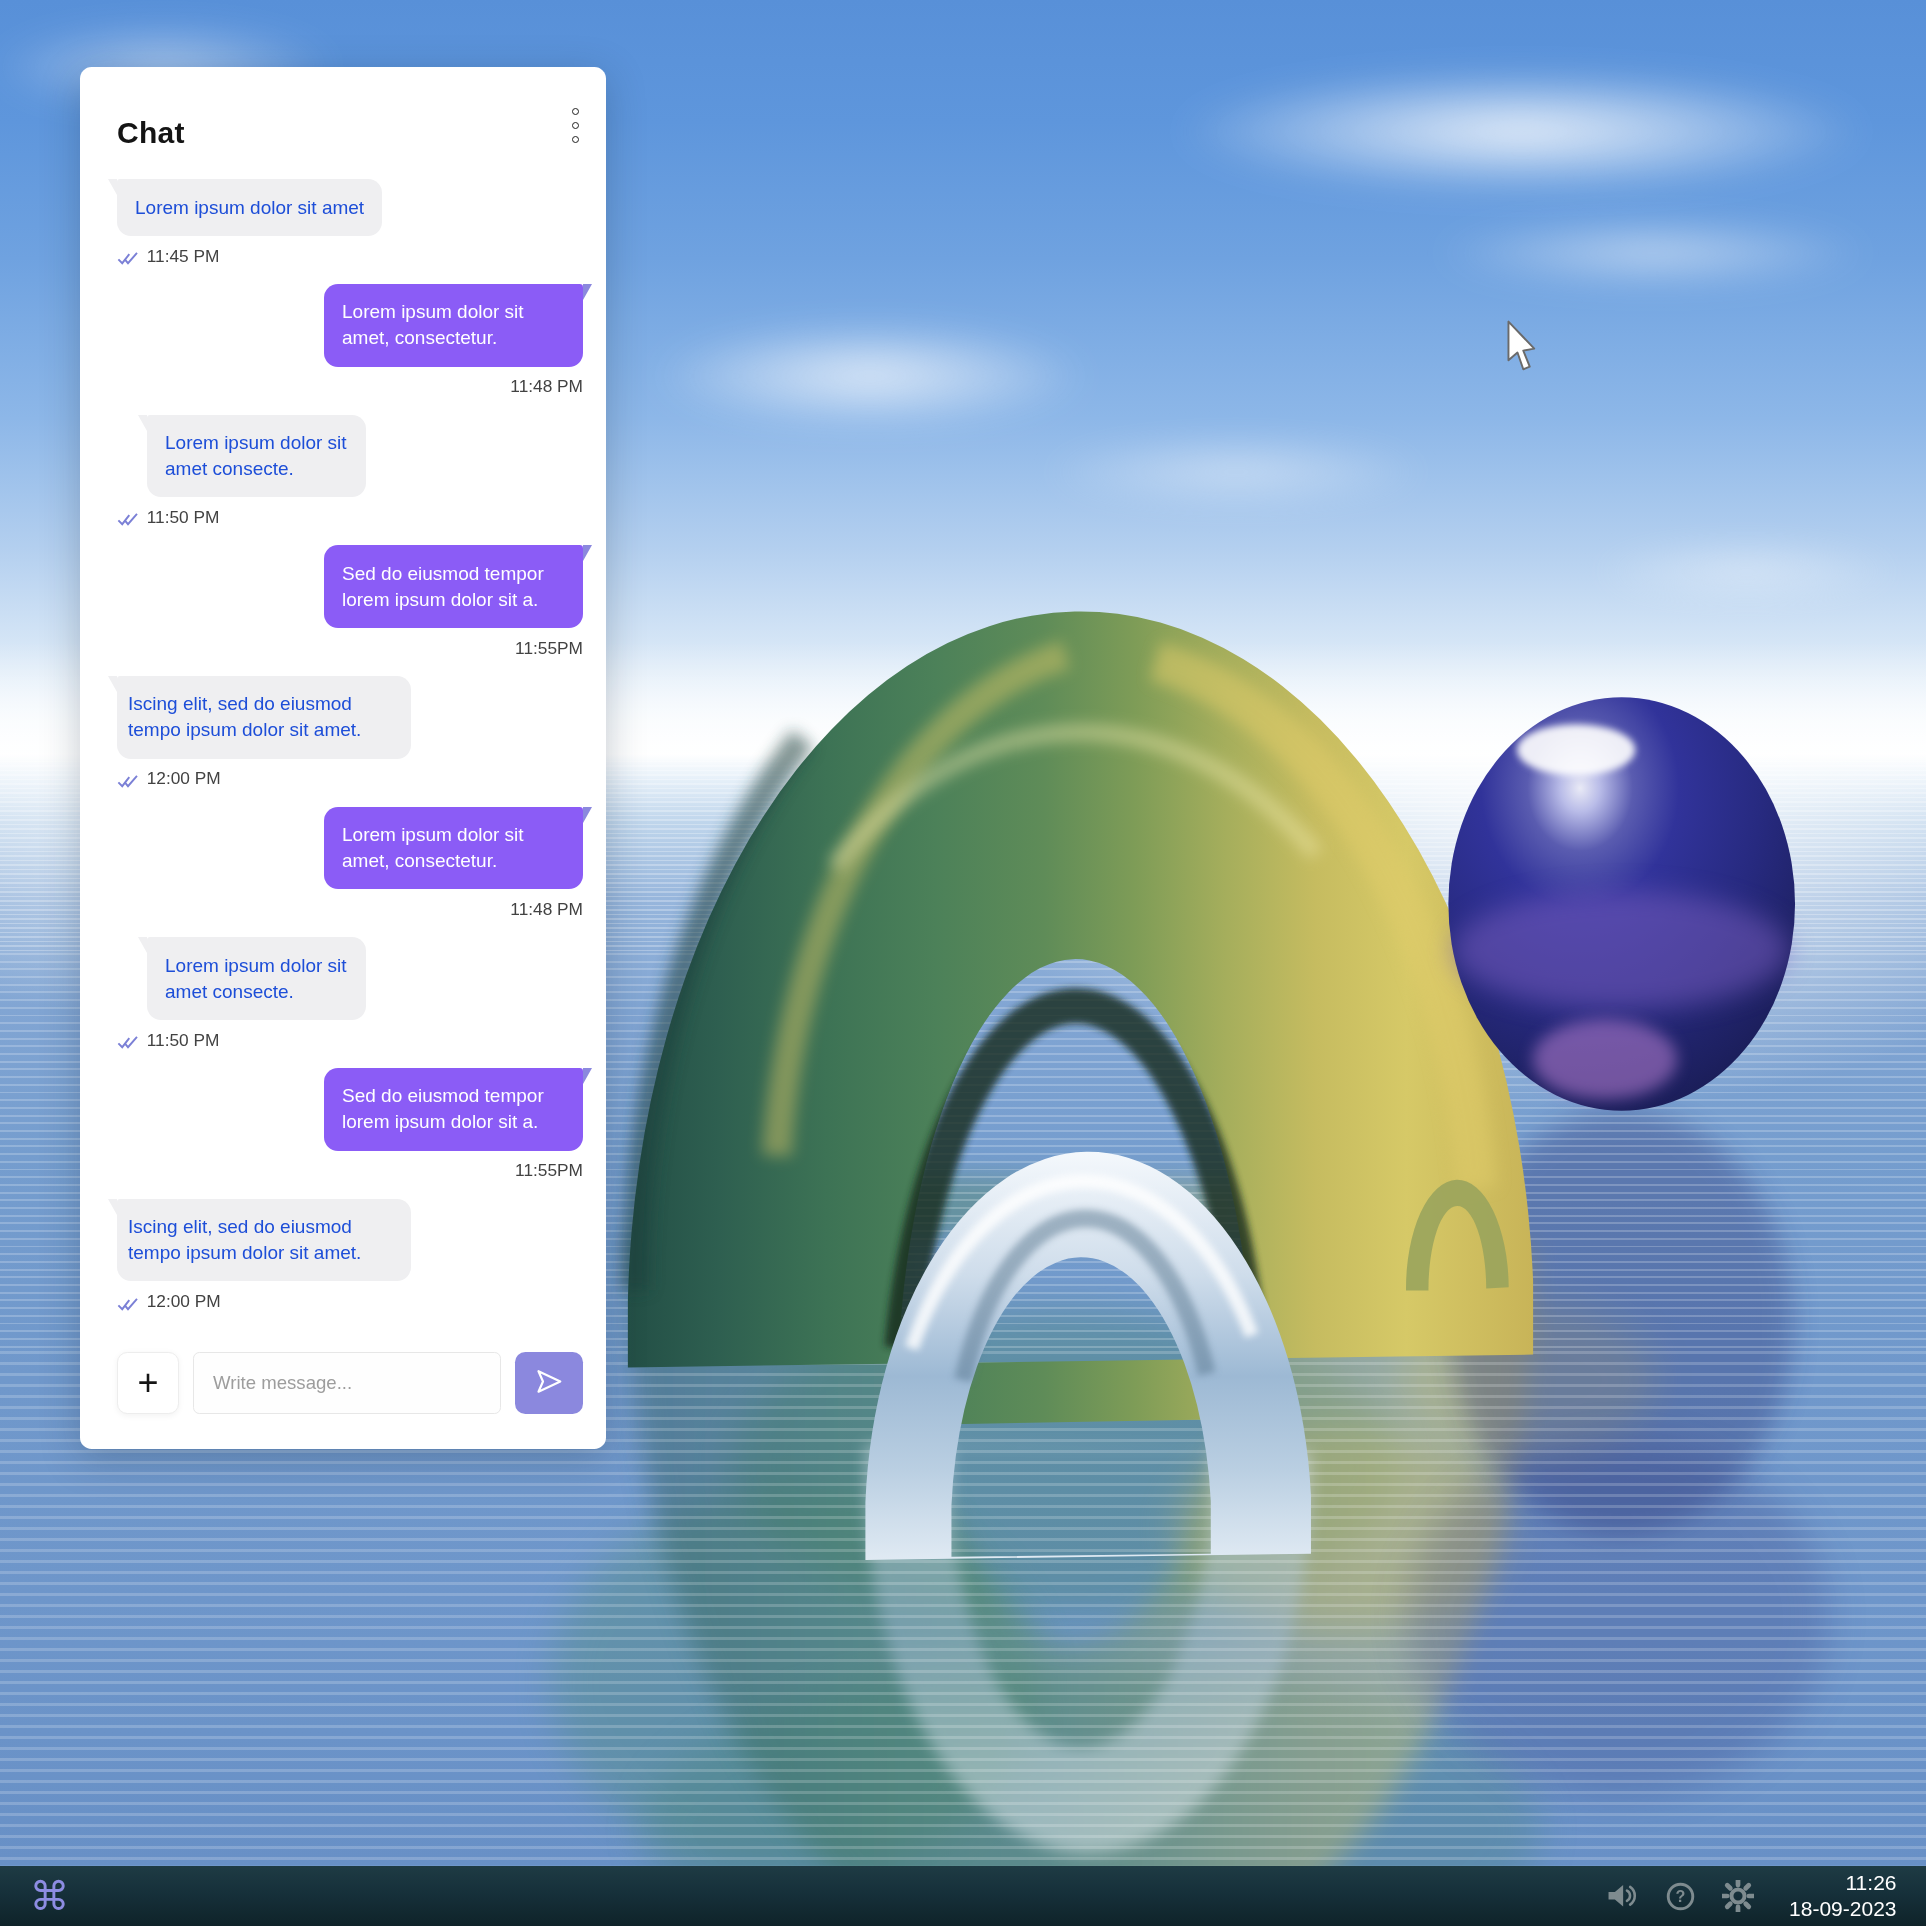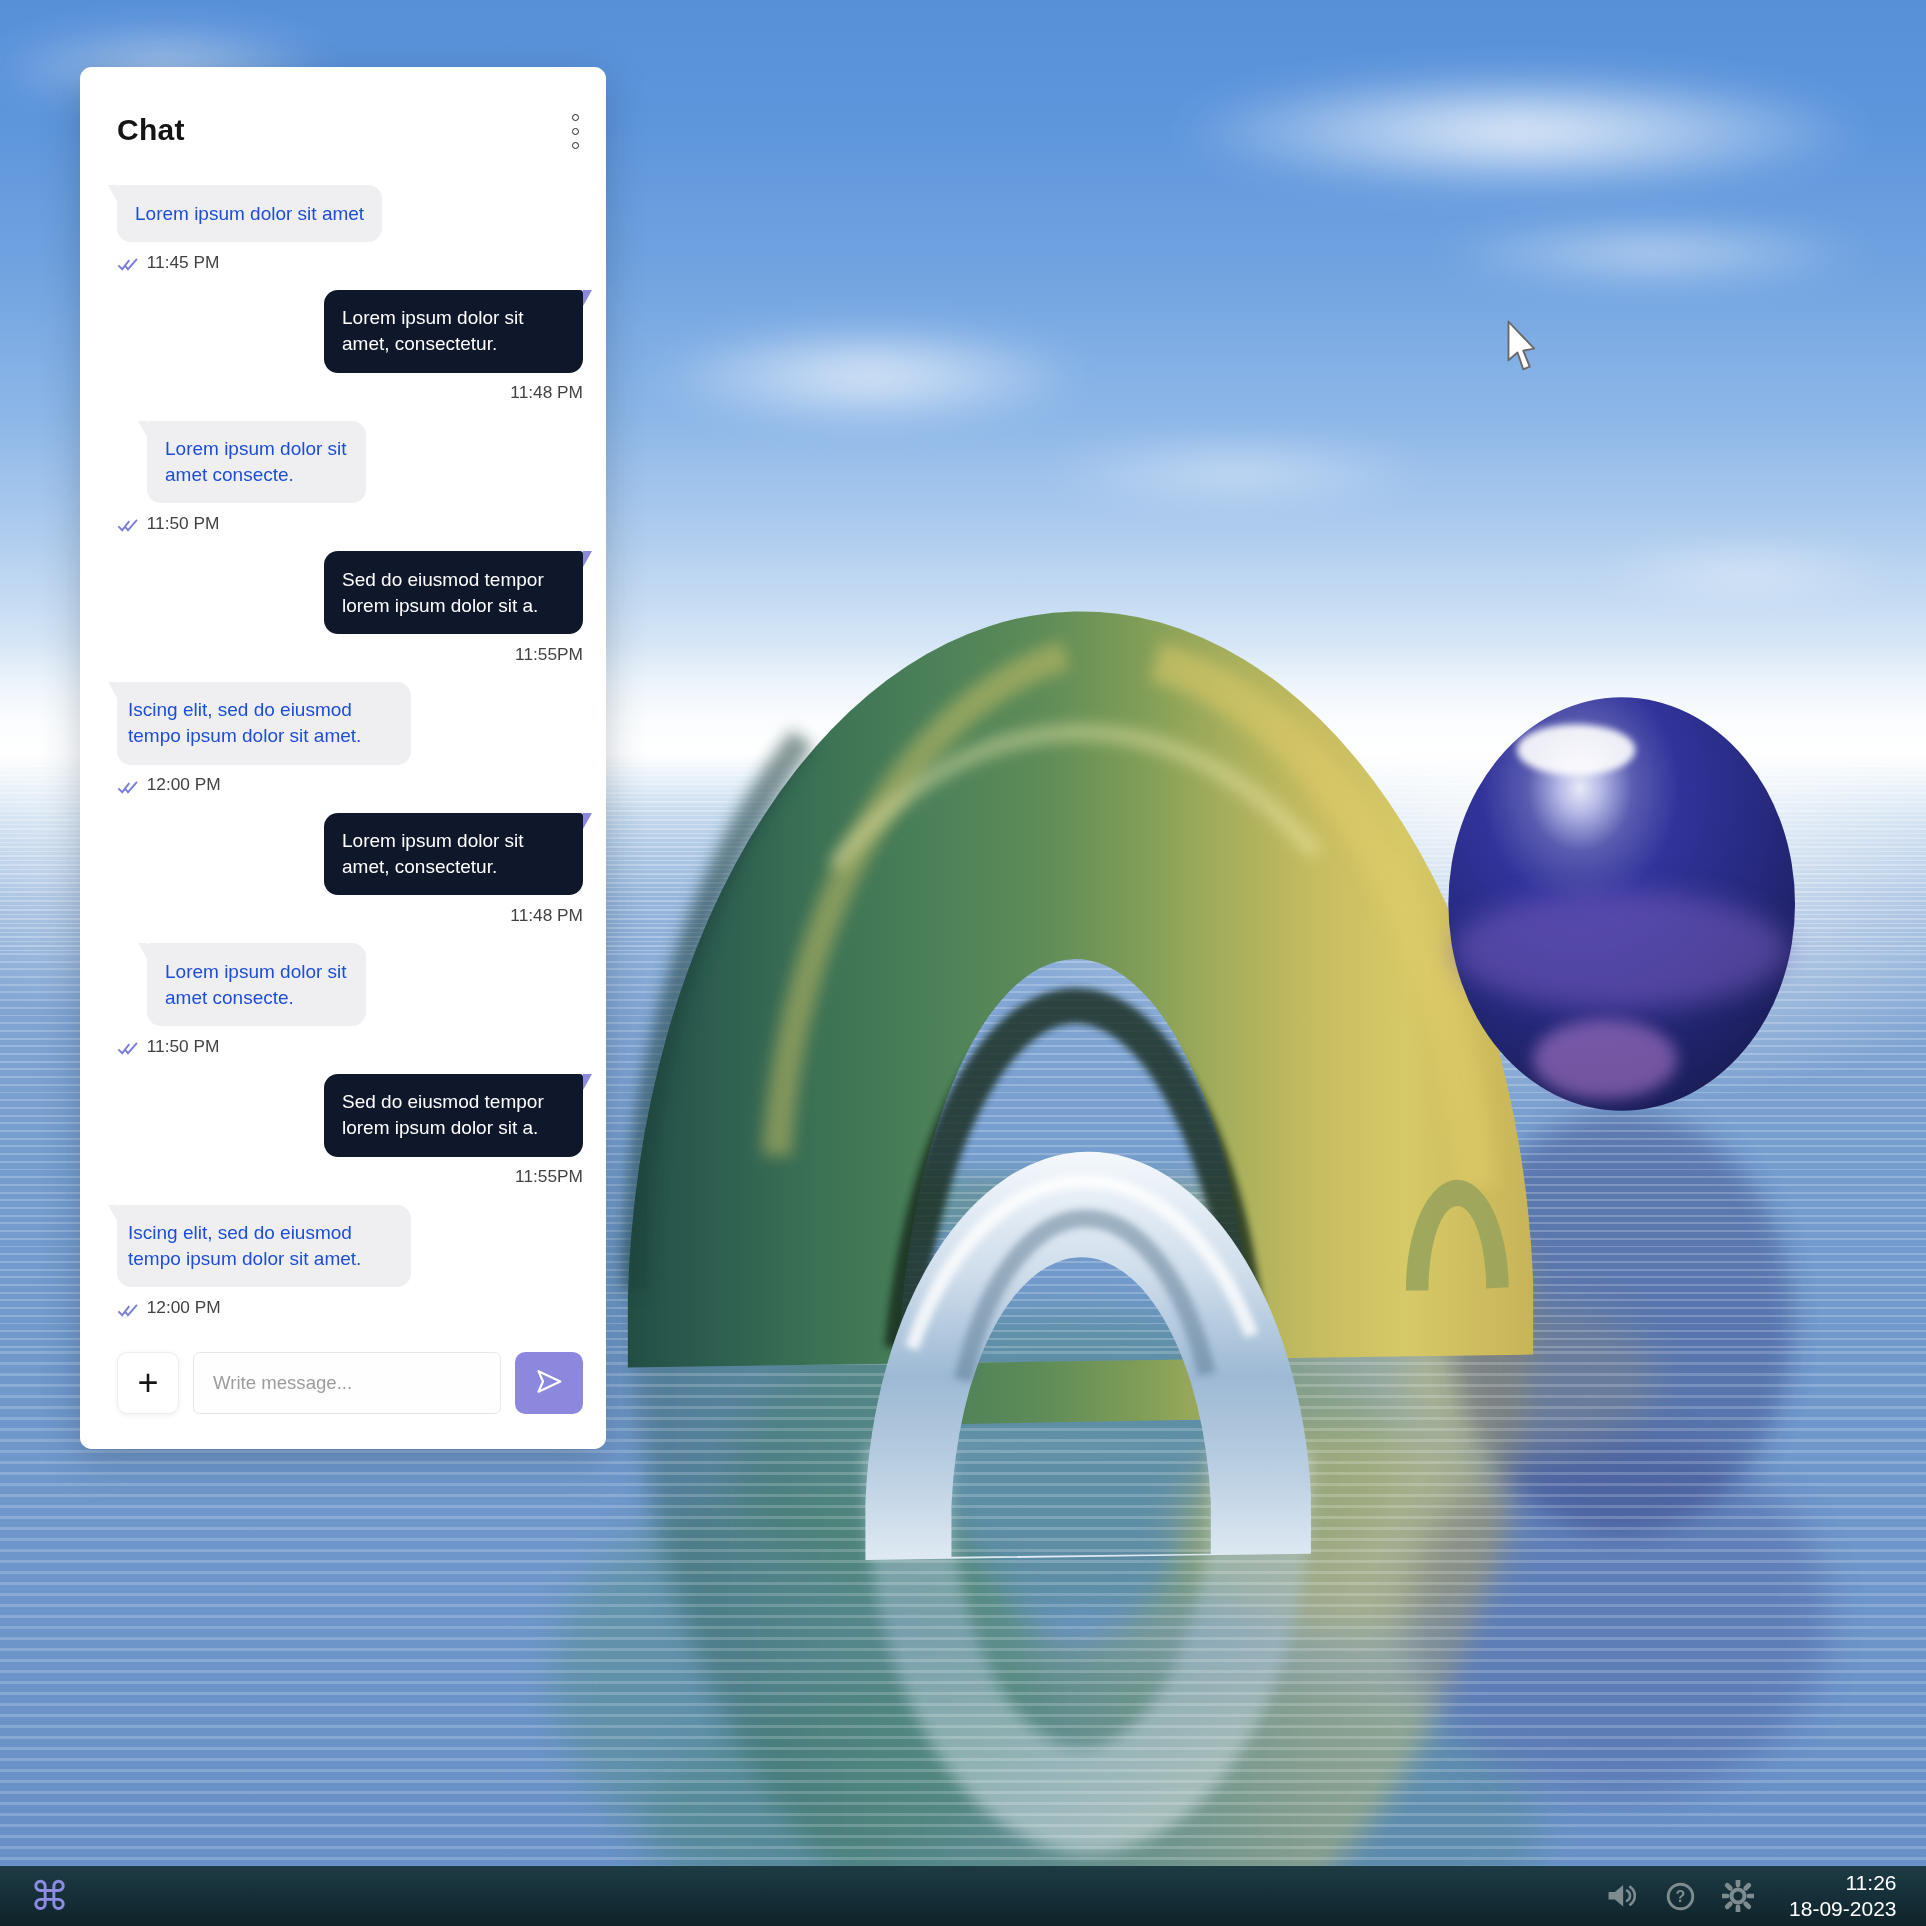--- a/index.html
+++ b/index.html
@@ -41,36 +41,36 @@
     background:repeating-linear-gradient(180deg,rgba(255,255,255,.5) 0 2.6px,rgba(255,255,255,0) 2.6px 11px);}
   .scene-svg{position:absolute;left:0;top:0;width:1926px;height:1926px;}
   
   .chat-window{
     position:absolute;left:80px;top:67px;width:526px;height:1382px;
     background:#ffffff;border-radius:11.6px;
     box-shadow:0 9px 39px rgba(20,40,60,.25);
     display:flex;flex-direction:column;
     padding:32px 23px 35px 37px;box-sizing:border-box;
   }
-  .chat-header{display:flex;justify-content:space-between;align-items:center;margin-bottom:29.5px;margin-top:6px;}
+  .chat-header{display:flex;justify-content:space-between;align-items:flex-end;margin-bottom:29.5px;}
   .chat-title{font-size:30px;font-weight:700;color:#141414;letter-spacing:0.3px;}
   .kebab{display:flex;flex-direction:column;gap:7px;padding:6.4px 3.9px;cursor:pointer;margin-top:2.6px;}
   .kebab i{width:5.1px;height:5.1px;border:1.6px solid #222;border-radius:50%;display:block;}
   .messages{display:flex;flex-direction:column;flex:1;}
   .msg{display:flex;flex-direction:column;margin-bottom:17.3px;}
   .msg.received{align-items:flex-start;}
   .msg.sent{align-items:flex-end;}
   .bubble{
     position:relative;padding:15.4px 18px;font-size:19px;line-height:26px;
     border-radius:14px;
   }
   .received .bubble{background:#efeff1;color:#1d4ed8;border-top-left-radius:3.2px;}
   .received .bubble::before{content:"";position:absolute;top:0;left:-9px;width:0;height:0;
     border-top:16.7px solid #efeff1;border-left:9.6px solid transparent;}
-  .sent .bubble{background:#0f172a;color:#ffffff;border-top-right-radius:3.2px;}
+  .sent .bubble{background:#8b5cf6;color:#ffffff;border-top-right-radius:3.2px;}
   .sent .bubble::before{content:"";position:absolute;top:0;right:-9px;width:0;height:0;
     border-top:16.7px solid #8b88de;border-right:9.6px solid transparent;}
   .mw-s{max-width:183px;margin-left:30px;}
   .mw-m{max-width:265px;padding-left:11px;}
   .mw-sent{max-width:223px;}
   .meta{display:flex;align-items:flex-end;gap:7.7px;margin-top:9.6px;font-size:17.3px;color:#424242;}
   .ticks{display:flex;align-items:center;}
   
   .composer{margin-top:auto;display:flex;align-items:center;gap:14px;}
   .attach-btn{

